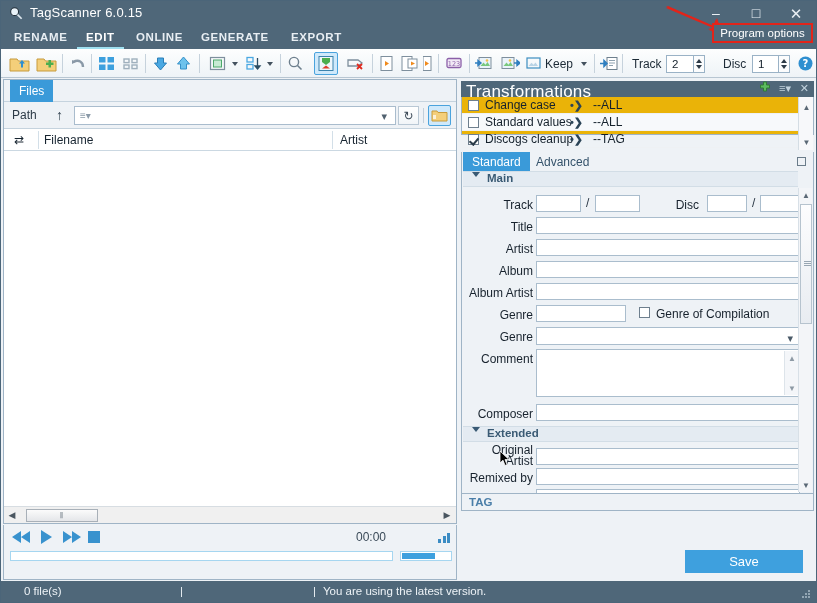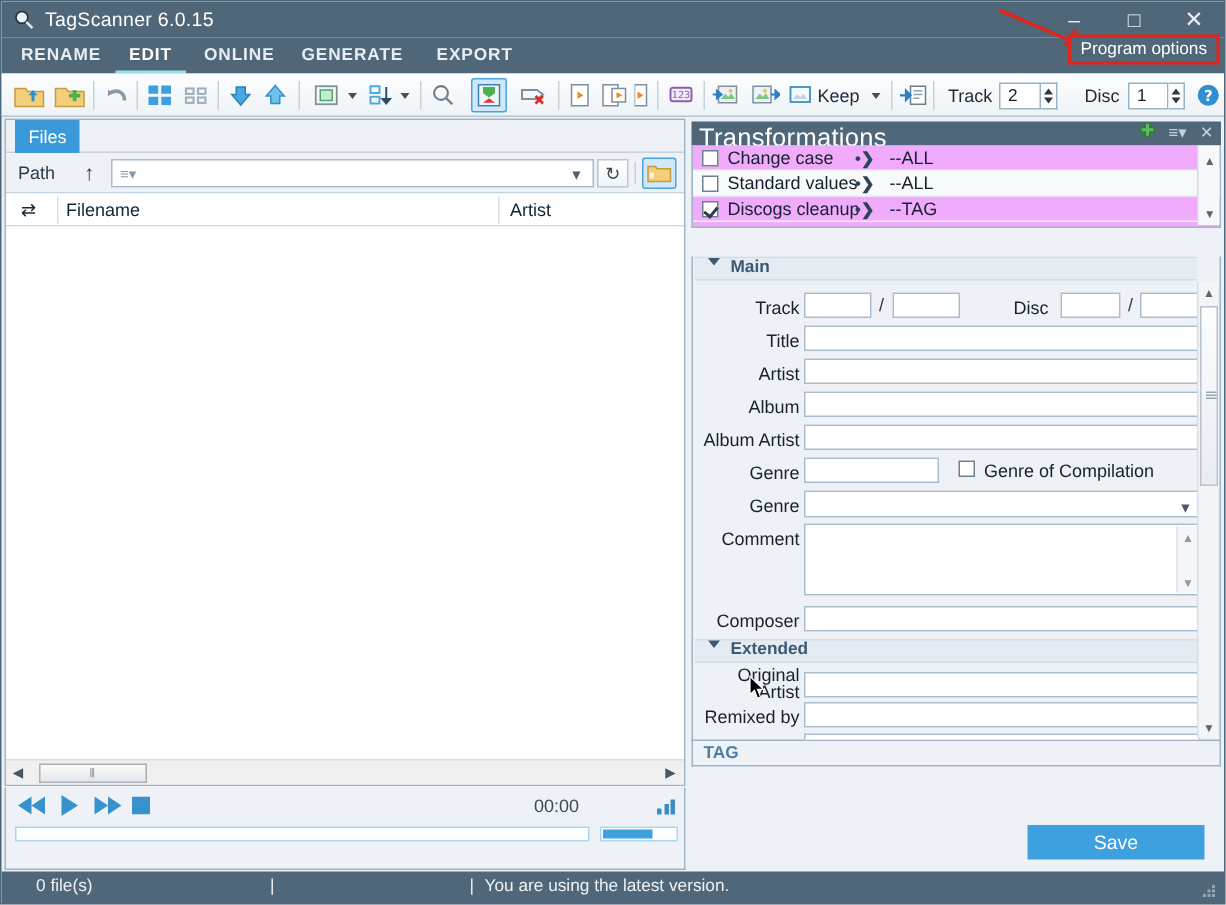--- a/index.html
+++ b/index.html
@@ -181,22 +181,22 @@
   .tr-header {
     position:absolute; left:0; top:0; width:353px; height:16px;
     background:#4f6779; color:#ffffff;
   }
   .tr-title {
     position:absolute; left:5px; top:1px; font-size:17px; font-weight:normal;
     color:#ffffff; letter-spacing:.2px;
   }
   .tr-hicon { position:absolute; top:1px; font-size:11px; color:#c2d2dd; }
   .tr-list {
-    position:absolute; left:0; top:16px; width:353px; height:55px;
-    background:#f0abfc; border:1px solid #9fb4c6; border-top:none;
+    position:absolute; left:0; top:16px; width:353px; height:38px;
+    background:#eab308; border:1px solid #9fb4c6; border-top:none;
   }
   .tr-row {
     position:relative; height:17px; display:flex; align-items:center;
     font-size:12px; color:#15212c;
     border-bottom:1px solid #eef1f4;
   }
   .tr-row:nth-child(even) { background:#f7f9fb; }
   .cbx {
     width:11px; height:11px; border:1px solid #6e7f8e; background:#ffffff;
     margin-left:6px; margin-right:6px; position:relative; flex:none;
@@ -621,20 +621,29 @@
         <span>Discogs cleanup</span>
         <span class="tr-arrow">•❯</span>
         <span class="tr-val">--TAG</span>
       </div>
       <div class="tr-vscroll">
         <div class="tr-vs-btn" style="margin-top:3px;">▲</div>
         <div class="tr-vs-btn" style="margin-top:20px;">▼</div>
       </div>
     </div>
 
+    <div class="sub-tabs">
+      <div class="stab active" style="left:1px;">
+        <span>Standard</span>
+      </div>
+      <div class="stab" style="left:65px;">
+        <span>Advanced</span>
+      </div>
+      <div class="stab-restore"></div>
+    </div>
 
     <div class="editor">
 
       <div class="section-hdr" style="top:0;">
         <span class="tri"></span>
         <span>Main</span>
       </div>
 
       <div class="fld-label" style="left:8px; top:27px; width:63px;">Track</div>
       <div class="fld" style="left:74px; top:24px; width:45px; height:17px;"></div>

